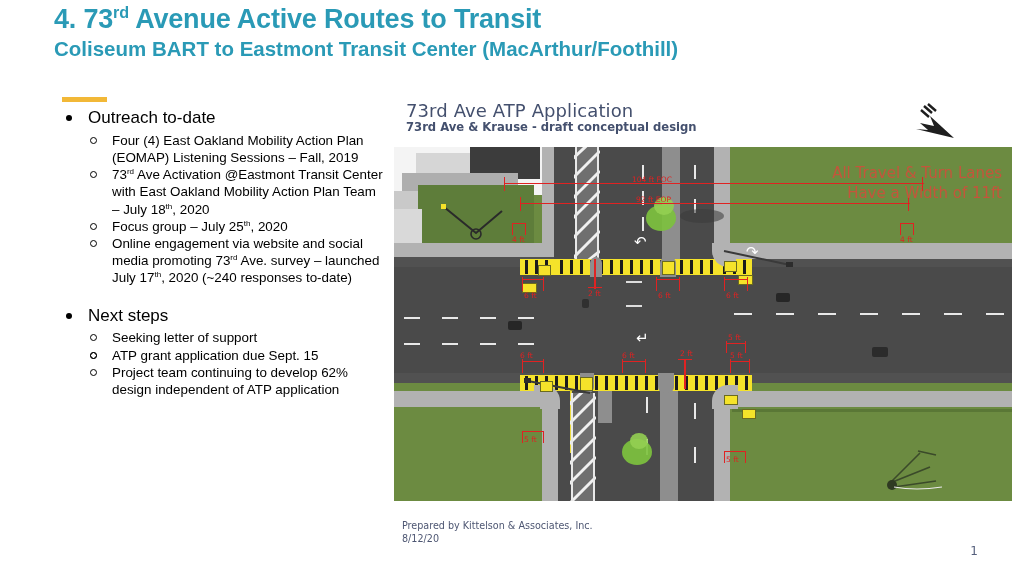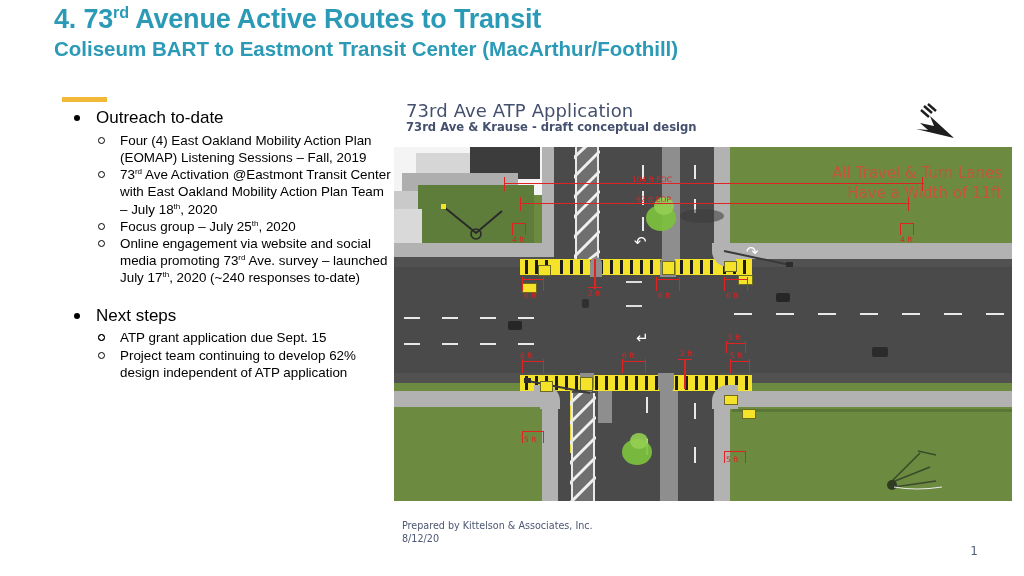--- a/index.html
+++ b/index.html
@@ -36,21 +36,21 @@
   .sup { font-size: 0.60em; vertical-align: super; line-height: 0; }
 
   .accent-bar {
     position: absolute;
     left: 62px; top: 97px;
     width: 45px; height: 5px;
     background: #f2b837;
   }
 
   
-  .content { position: absolute; left: 64px; top: 108px; width: 330px; }
+  .content { position: absolute; left: 56px; top: 108px; width: 330px; }
   .lvl1 {
     position: relative;
     padding-left: 32px;
     font-size: 17px;
     color: #000;
     line-height: 1.22;
     margin-bottom: 3px;
   }
   .lvl1 > .dot {
     position: absolute; left: 10px; top: 7px;
@@ -191,20 +191,24 @@
     </li>
   </ul>
 
   <div class="gap"></div>
 
   <div class="lvl1">
     <span class="dot"></span>
     <span>Next steps</span>
   </div>
   <ul class="lvl2-list">
+    <li class="lvl2">
+      <span class="ring"></span>
+      <span>Seeking letter of support</span>
+    </li>
     <li class="lvl2">
       <span class="ring"></span>
     </li>
     <li class="lvl2">
       <span class="ring"></span>
       <span>ATP grant application due Sept. 15</span>
     </li>
     <li class="lvl2">
       <span class="ring"></span>
       <span>Project team continuing to develop 62% design independent of ATP application</span>

